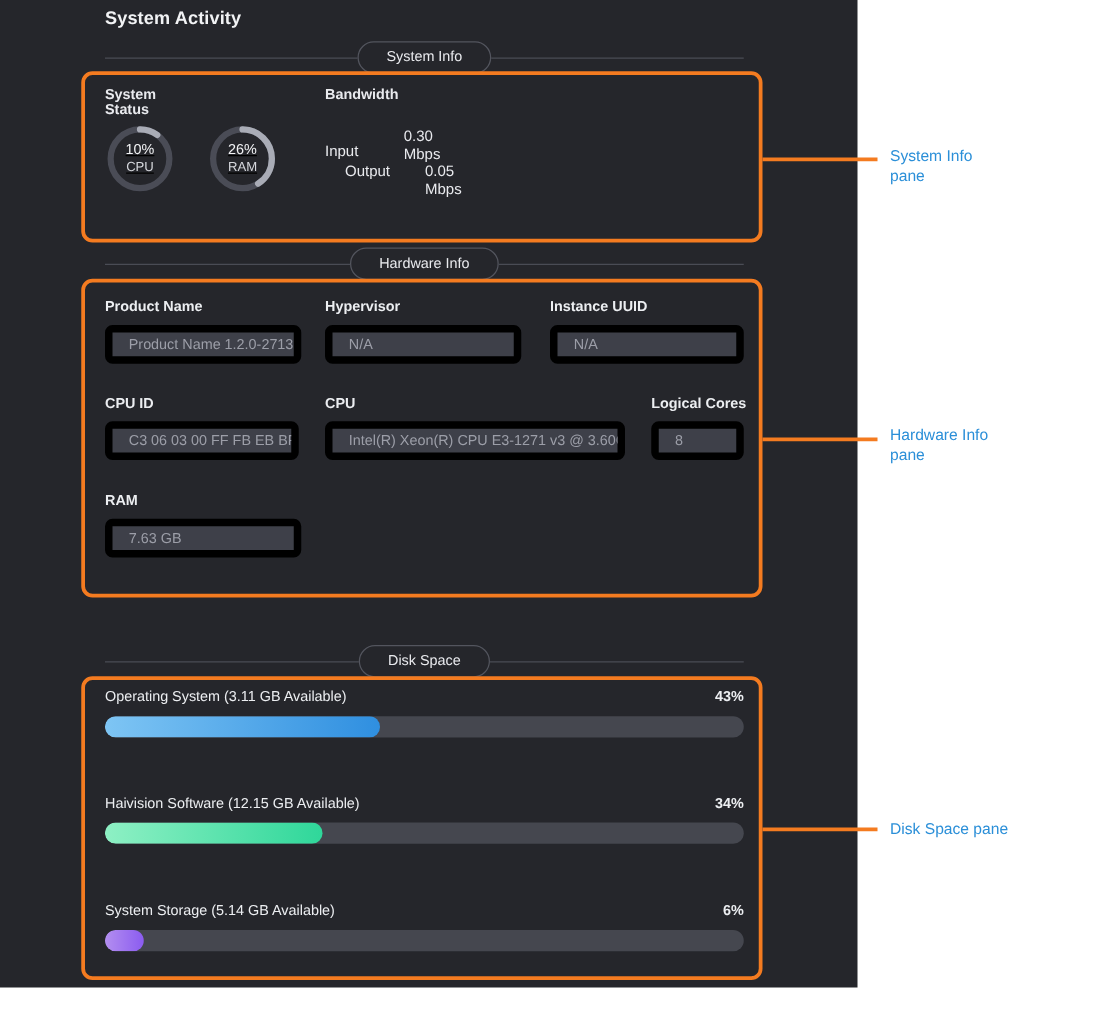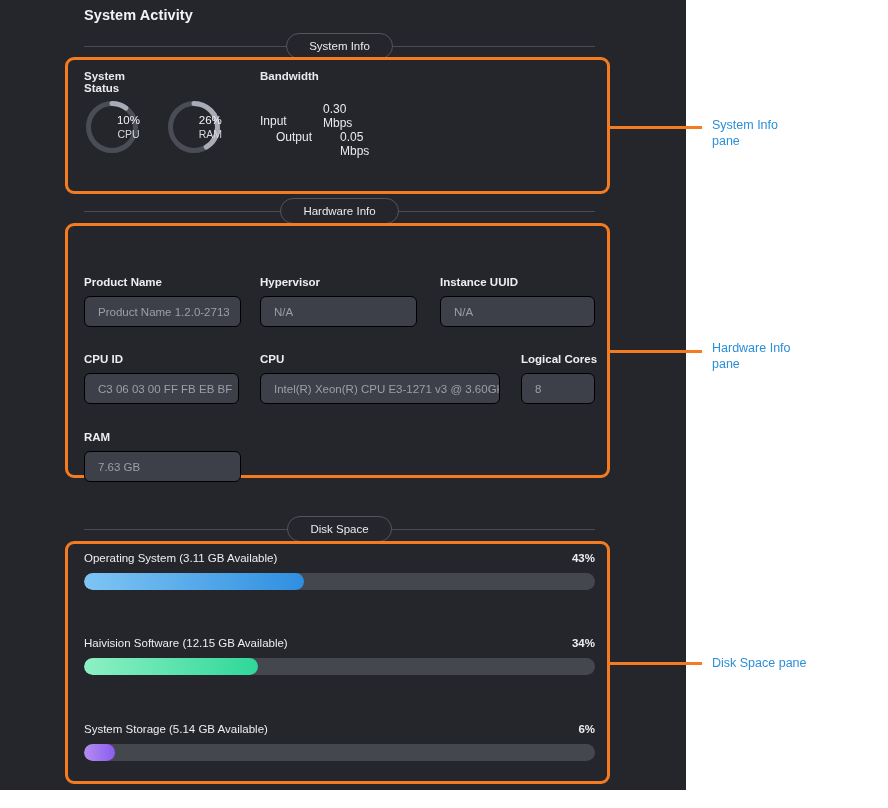--- a/index.html
+++ b/index.html
@@ -52,42 +52,42 @@
 
   .pane { position: absolute; }
 
   
   .label-head {
     font-size: 11.5px; color: #e9eaee; font-weight: bold;
   }
   .gauges { position: absolute; display: flex; gap: 26px; }
   .gauge {
     width: 56px; height: 56px; position: relative;
-    display: flex; align-items: center; justify-content: flex-end;
+    display: flex; align-items: center; justify-content: center; text-decoration: underline;
   }
   .gauge svg { position: absolute; left: 0; top: 0; transform: rotate(-90deg); }
   .gauge-text {
     position: relative; text-align: center; line-height: 1.15;
   }
   .gauge-pct { font-size: 11.5px; color: #f2f3f5; display: block; }
   .gauge-name { font-size: 10.5px; color: #d6d8dd; display: block; }
 
   .bw-row { position: absolute; font-size: 12px; color: #e9eaee; }
   .bw-key { position: absolute; }
   .bw-val { position: absolute; }
 
   
-  .field { position: absolute; margin-top: 36px; }
+  .field { position: absolute; }
   .field-label {
     font-size: 11.5px; color: #eceef1; font-weight: bold;
     margin-bottom: 8px; display: block; white-space: nowrap;
   }
   .field-input {
     background: #3e4049;
-    border: 1px solid #000000;
+    border: 6px solid #000000;
     border-radius: 6px;
     height: 31px;
     display: flex; align-items: center;
     padding: 0 13px;
     font-size: 11.5px;
     color: #9c9ea8;
     white-space: nowrap; overflow: hidden;
     font-family: "Liberation Sans", sans-serif;
   }
 

